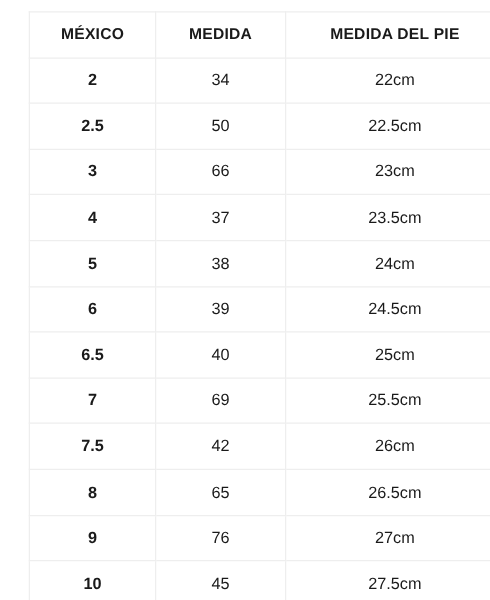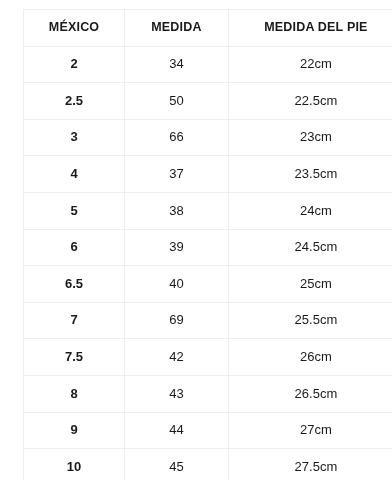--- a/index.html
+++ b/index.html
@@ -123,26 +123,26 @@
           <td class="col-eur">69</td>
           <td class="col-foot">25.5cm</td>
         </tr>
         <tr>
           <td class="col-mex">7.5</td>
           <td class="col-eur">42</td>
           <td class="col-foot">26cm</td>
         </tr>
         <tr>
           <td class="col-mex">8</td>
-          <td class="col-eur">43</td>
+          <td class="col-eur">65</td>
           <td class="col-foot">26.5cm</td>
         </tr>
         <tr>
           <td class="col-mex">9</td>
-          <td class="col-eur">44</td>
+          <td class="col-eur">76</td>
           <td class="col-foot">27cm</td>
         </tr>
         <tr>
           <td class="col-mex">10</td>
           <td class="col-eur">45</td>
           <td class="col-foot">27.5cm</td>
         </tr>
       </tbody>
   </table>
 </div>

